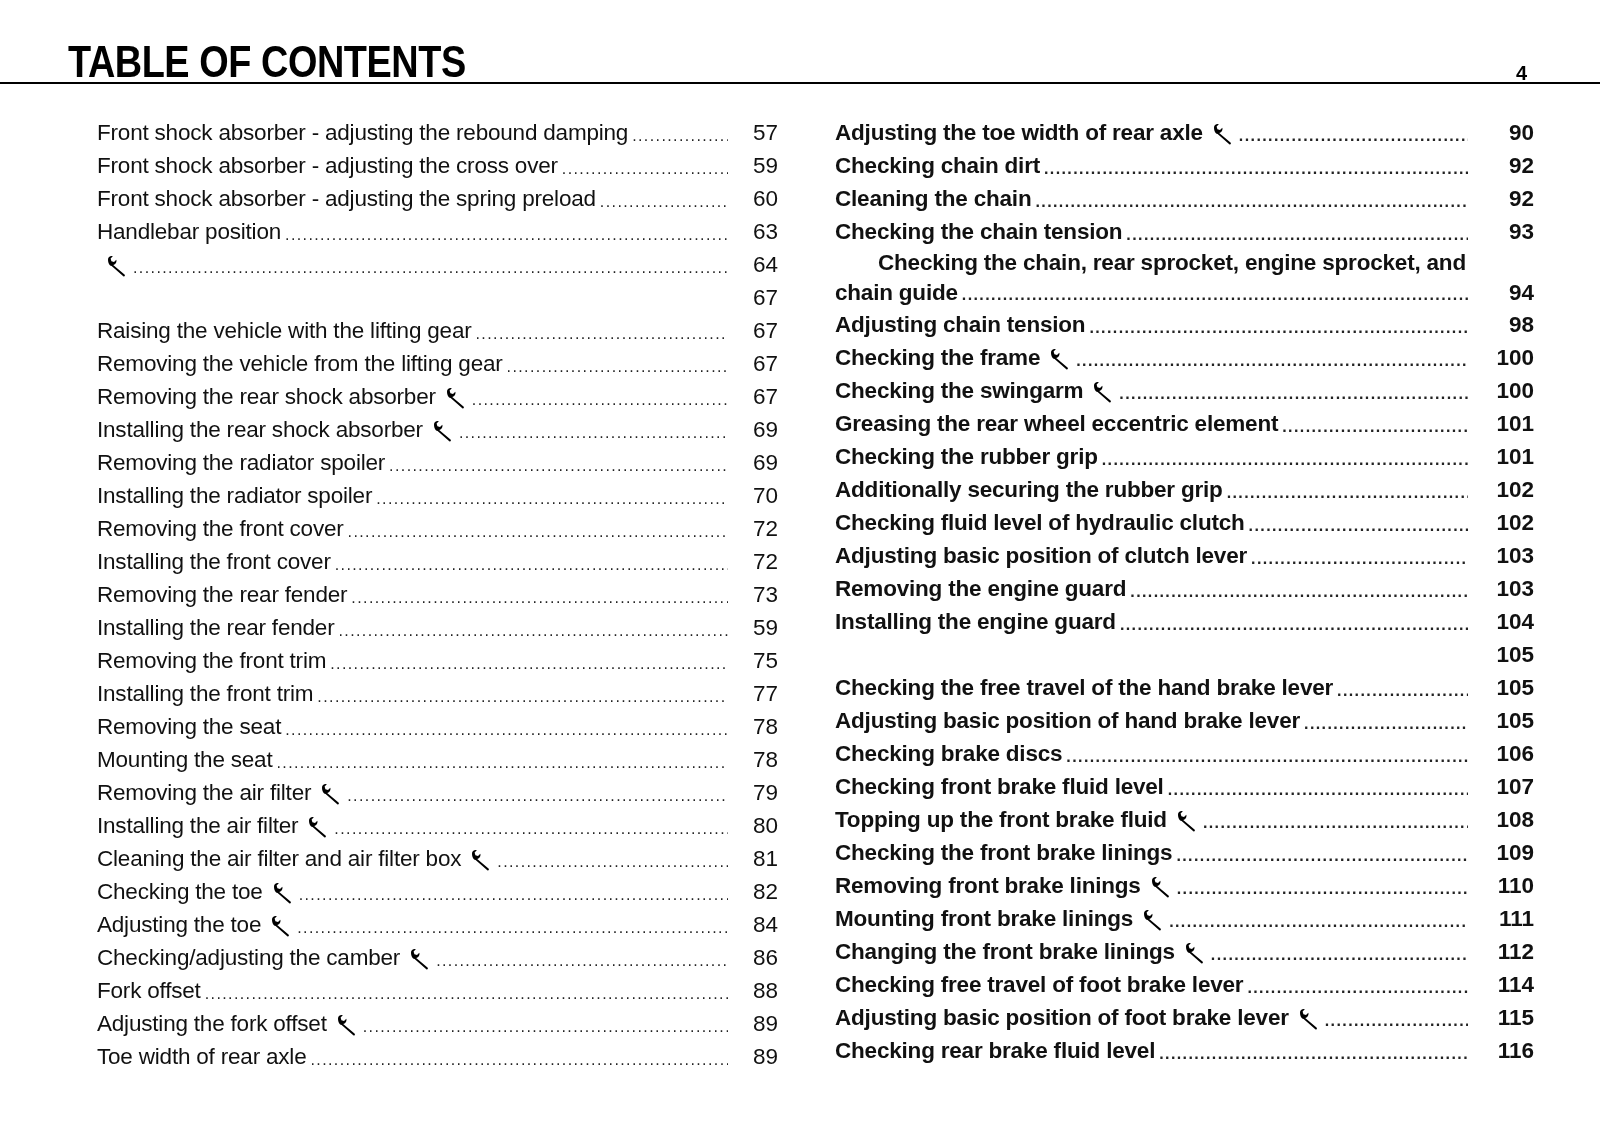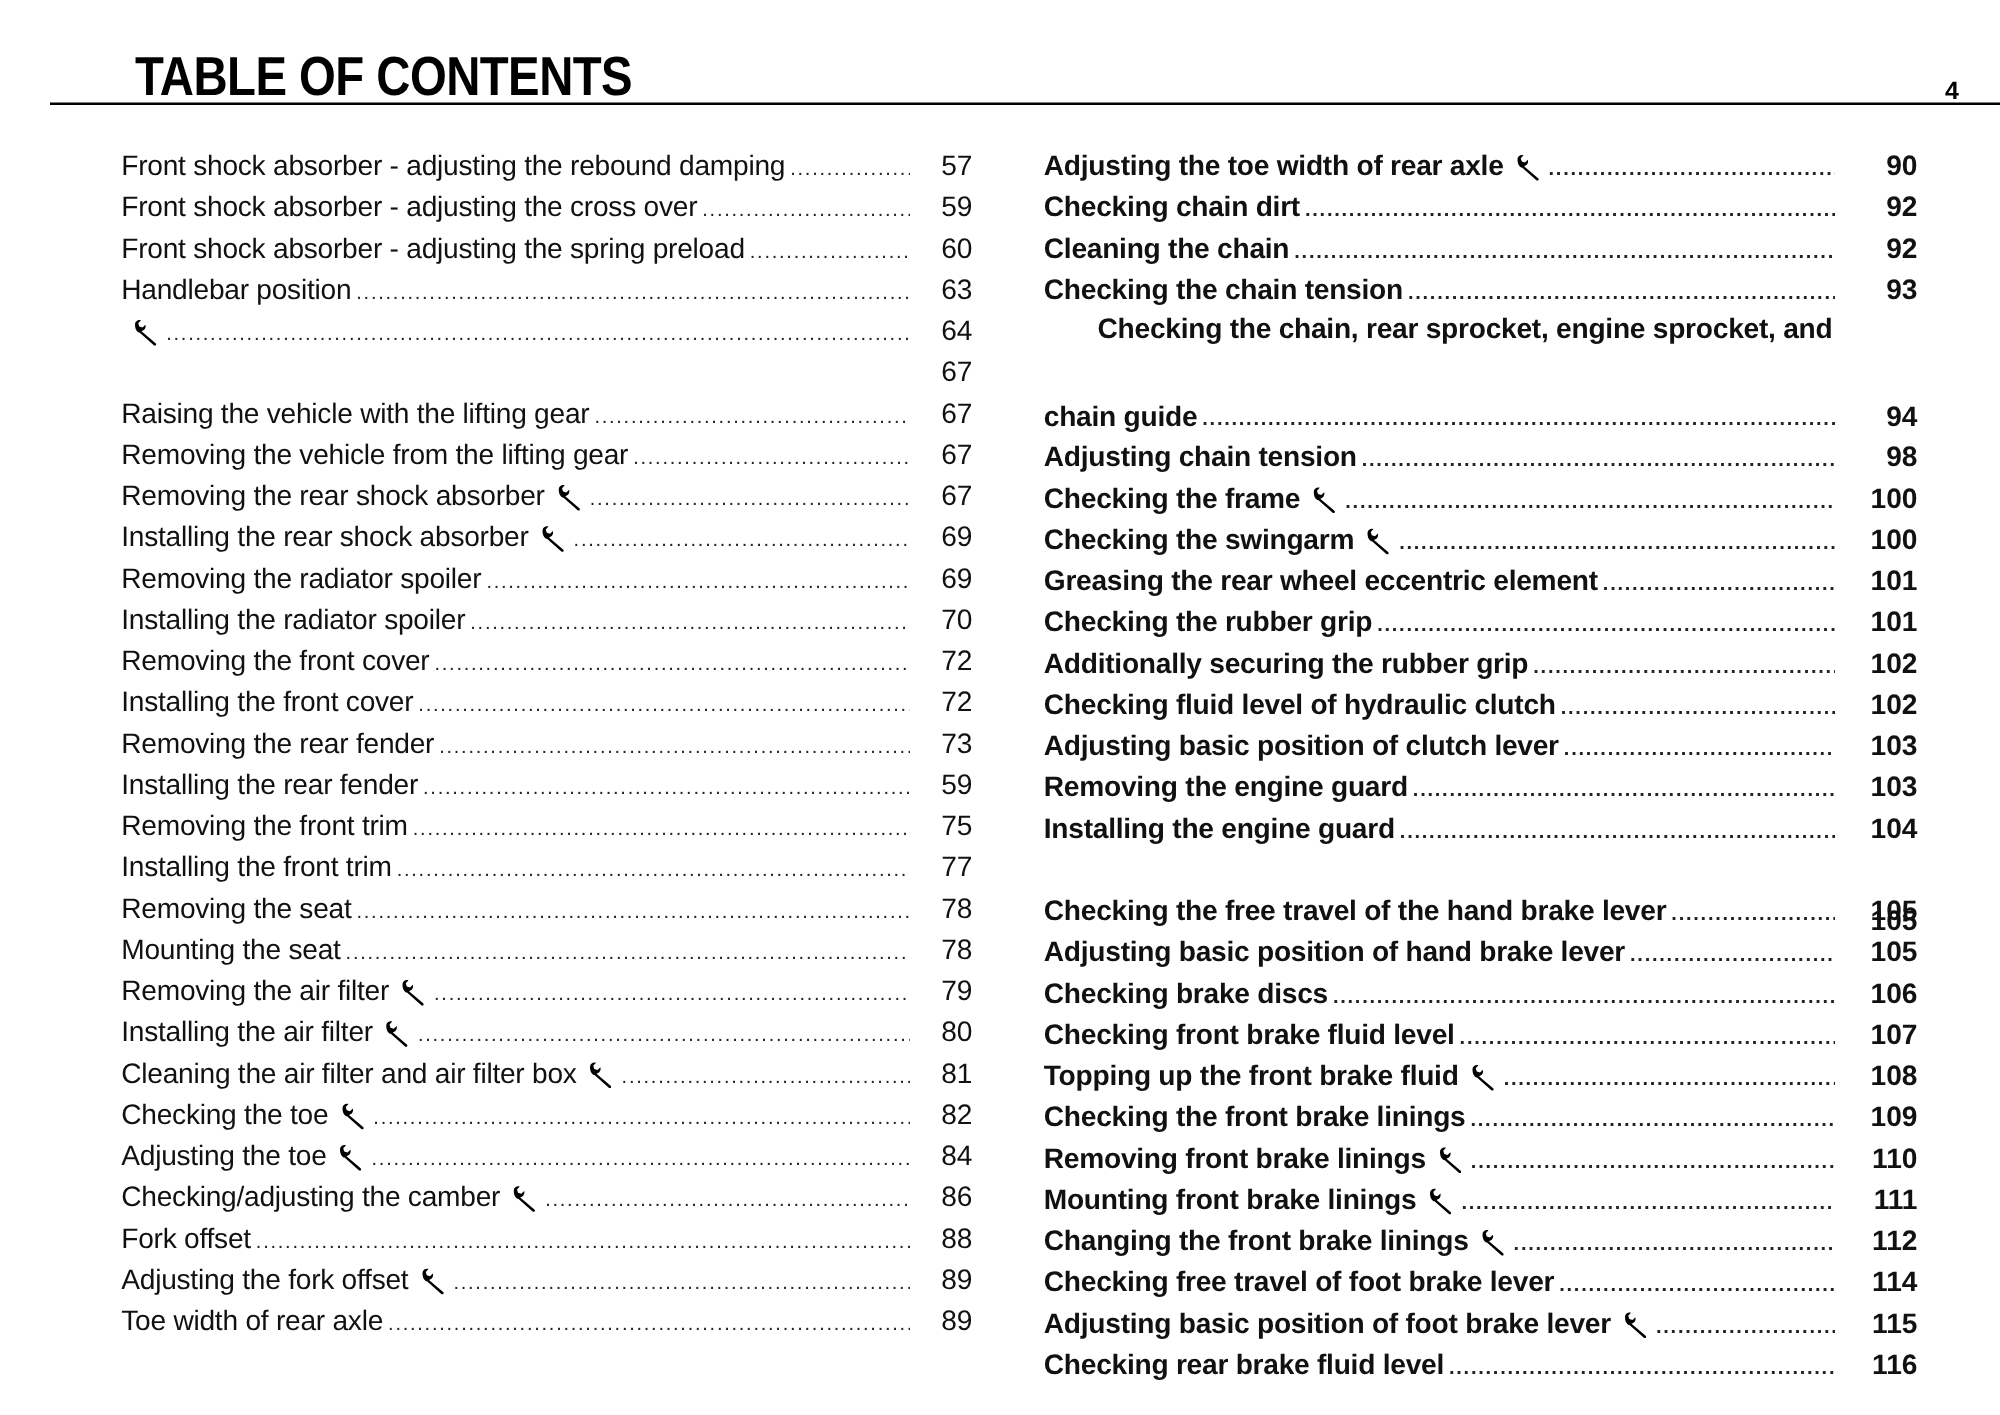--- a/index.html
+++ b/index.html
@@ -2,21 +2,21 @@
 <html><head>
 <meta charset="utf-8">
 <style>
   html, body { margin: 0; padding: 0; background: #ffffff; }
   body {
     width: 1600px; height: 1132px; position: relative; overflow: hidden;
     color: #111111;
     font-family: "Liberation Sans", "DejaVu Sans", sans-serif;
   }
   .header {
-    position: absolute; left: 0; top: 0; width: 1444px; height: 84px; margin-left: 40px;
+    position: absolute; left: 0; top: 0; width: 1444px; height: 84px;
   }
   .header-title {
     position: absolute; left: 68px; top: 38px;
     font-family: "Liberation Sans", sans-serif;
     font-weight: bold; font-size: 44px; line-height: 48px;
     letter-spacing: -0.5px;
     transform: scaleX(0.86); transform-origin: left top;
     color: #000;
   }
   .header-rule {
@@ -41,21 +41,21 @@
   .entry .label-wrap { display: flex; align-items: flex-end; overflow: hidden; flex: 1 1 auto; min-width: 0; }
   .entry .label { flex: 0 0 auto; letter-spacing: -0.2px; }
   .entry .dots {
     flex: 1 1 auto; overflow: hidden; white-space: nowrap;
     color: #222; letter-spacing: 1.4px; font-size: 16px; line-height: 26px;
     margin-left: 4px; margin-right: 8px;
   }
   .entry .page {
     flex: 0 0 auto; text-align: right; width: 42px;
   }
-  .col-right .entry .page { width: 58px; margin-top: 41px; }
+  .col-right .entry .page { width: 58px; }
   .entry.sub { padding-left: 29px; }
   .entry.section { padding-left: 0; flex-direction: column; }
   .entry.multi { height: auto; display: block; }
   .entry.multi .line1 { line-height: 30px; margin-left: 43px; }
   .entry.multi .line2 { display: flex; line-height: 30px; }
   .wrench {
     display: inline-block; width: 24px; height: 22px; margin-left: 8px; margin-bottom: 4px;
     flex: 0 0 auto;
   }
   .wrench svg { width: 24px; height: 22px; display: block; }

